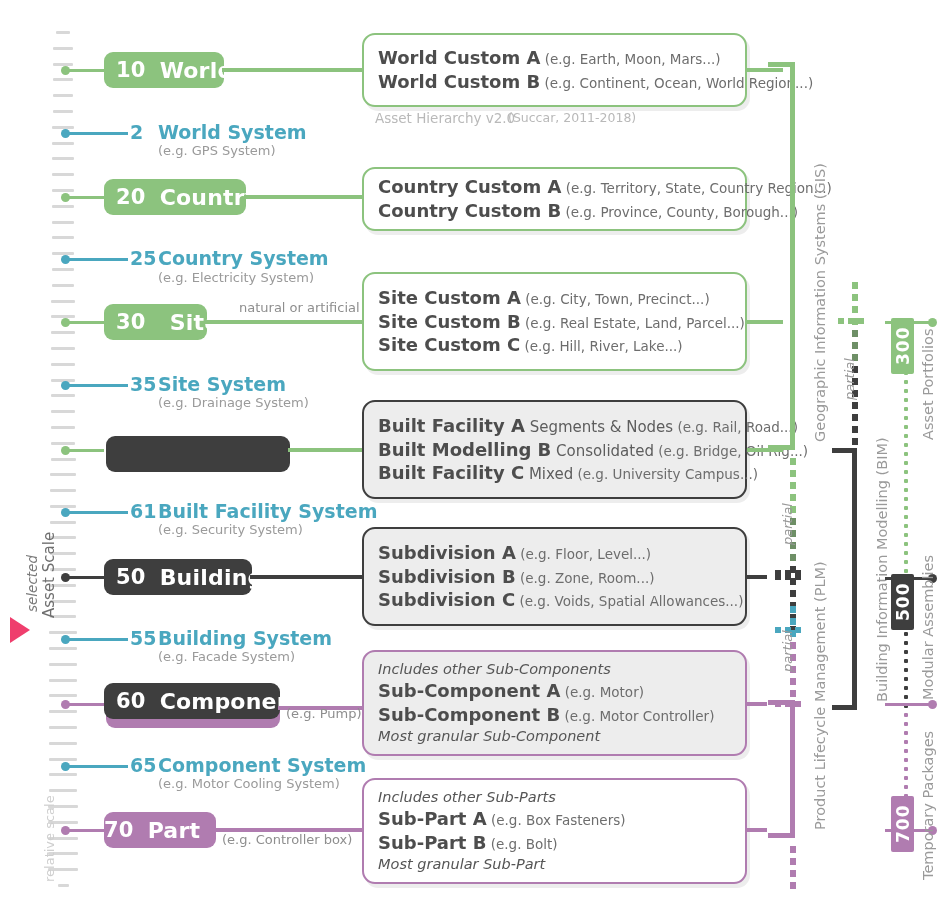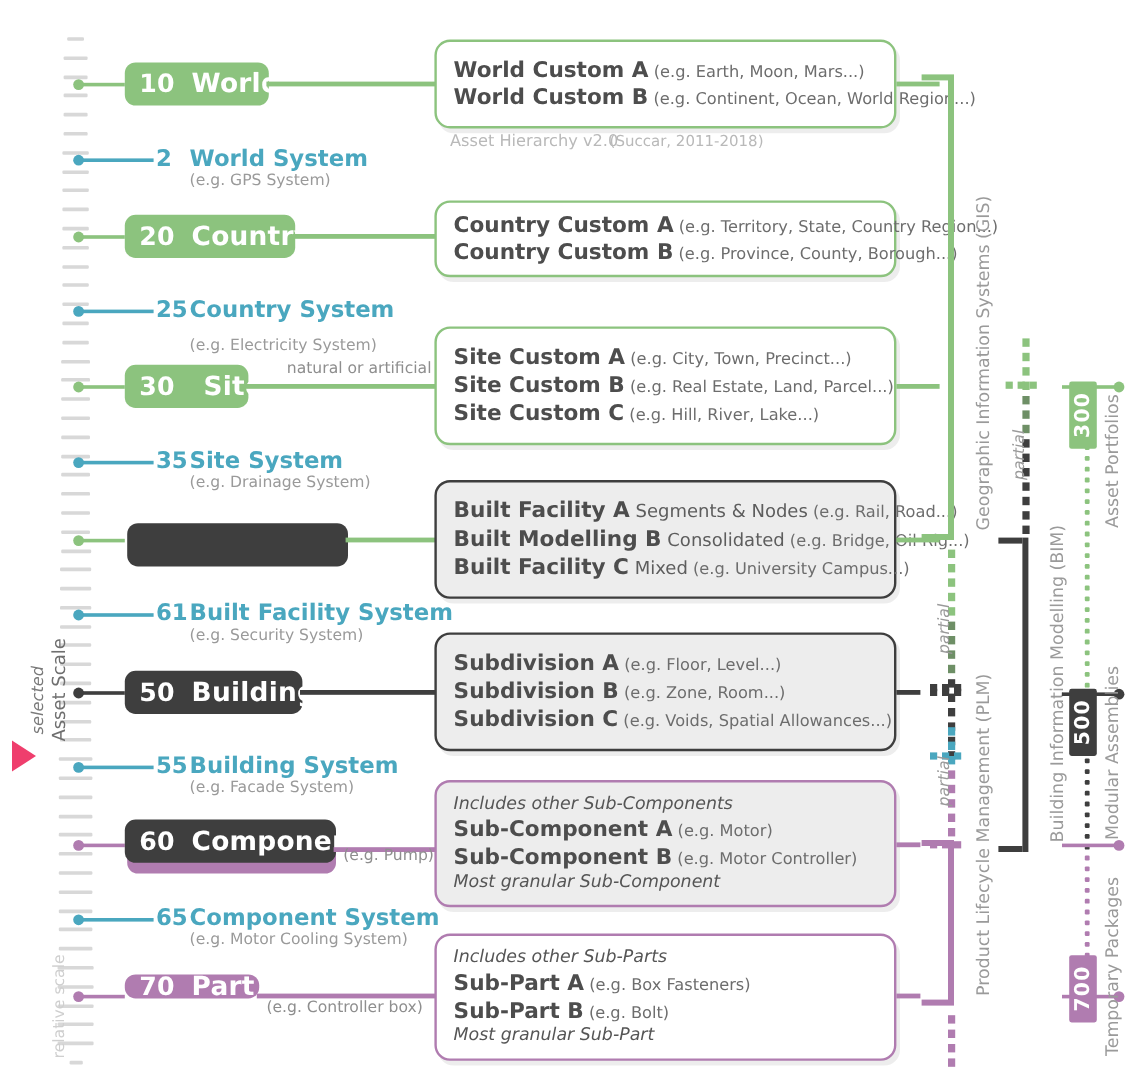--- a/index.html
+++ b/index.html
@@ -168,36 +168,36 @@
     <div class="dot" style="left: 61px; top: 699.5px; background: rgb(176, 124, 176);"></div>
     <div class="pill pill-purple" style="left: 106px; top: 692px; width: 174px; height: 36px;"></div>
     <div class="pill pill-dark" style="left: 104px; top: 683px; width: 176px; height: 36px; padding-left: 12px;">
       <span class="num">60</span>
       <span class="nm" style="margin-left: 14px;">Component</span>
     </div>
     <div class="conn" style="left: 278px; top: 706px; width: 86px; background: rgb(176, 124, 176);"></div>
     <div class="sidenote" style="left: 286px; top: 706px;">(e.g. Pump)</div>
     <div class="leader" style="left: 65px; top: 828.5px; width: 39px; background: rgb(176, 124, 176);"></div>
     <div class="dot" style="left: 61px; top: 825.5px; background: rgb(176, 124, 176);"></div>
-    <div class="pill pill-purple" style="left: 104px; top: 812px; width: 112px; height: 20px; padding-left: 12px;">
+    <div class="pill pill-purple" style="left: 104px; top: 812px; width: 112px; height: 36px; ">
       <span class="num">70</span>
       <span class="nm" style="margin-left: 14px;">Part</span>
     </div>
     <div class="conn" style="left: 214px; top: 828px; width: 150px; background: rgb(176, 124, 176);"></div>
     <div class="sidenote" style="left: 222px; top: 832px;">(e.g. Controller box)</div>
     <div class="leader" style="left: 65px; top: 131.5px; width: 63px; background: rgb(74, 167, 191);"></div>
     <div class="dot" style="left: 61px; top: 128.5px; background: rgb(74, 167, 191);"></div>
     <div class="sysnum" style="left: 130px; top: 121px;">2</div>
     <div class="sysname" style="left: 158px; top: 121px;">World System</div>
     <div class="syseg" style="left: 158px; top: 143px;">(e.g. GPS System)</div>
     <div class="leader" style="left: 65px; top: 257.5px; width: 63px; background: rgb(74, 167, 191);"></div>
     <div class="dot" style="left: 61px; top: 254.5px; background: rgb(74, 167, 191);"></div>
     <div class="sysnum" style="left: 130px; top: 247px;">25</div>
     <div class="sysname" style="left: 158px; top: 247px;">Country System</div>
-    <div class="syseg" style="left: 158px; top: 281px;">(e.g. Electricity System)</div>
+    <div class="syseg" style="left: 158px; top: 270px;">(e.g. Electricity System)</div>
     <div class="leader" style="left: 65px; top: 383.5px; width: 63px; background: rgb(74, 167, 191);"></div>
     <div class="dot" style="left: 61px; top: 380.5px; background: rgb(74, 167, 191);"></div>
     <div class="sysnum" style="left: 130px; top: 373px;">35</div>
     <div class="sysname" style="left: 158px; top: 373px;">Site System</div>
     <div class="syseg" style="left: 158px; top: 395px;">(e.g. Drainage System)</div>
     <div class="leader" style="left: 65px; top: 510.5px; width: 63px; background: rgb(74, 167, 191);"></div>
     <div class="dot" style="left: 61px; top: 507.5px; background: rgb(74, 167, 191);"></div>
     <div class="sysnum" style="left: 130px; top: 500px;">61</div>
     <div class="sysname" style="left: 158px; top: 500px;">Built Facility System</div>
     <div class="syseg" style="left: 158px; top: 522px;">(e.g. Security System)</div>

